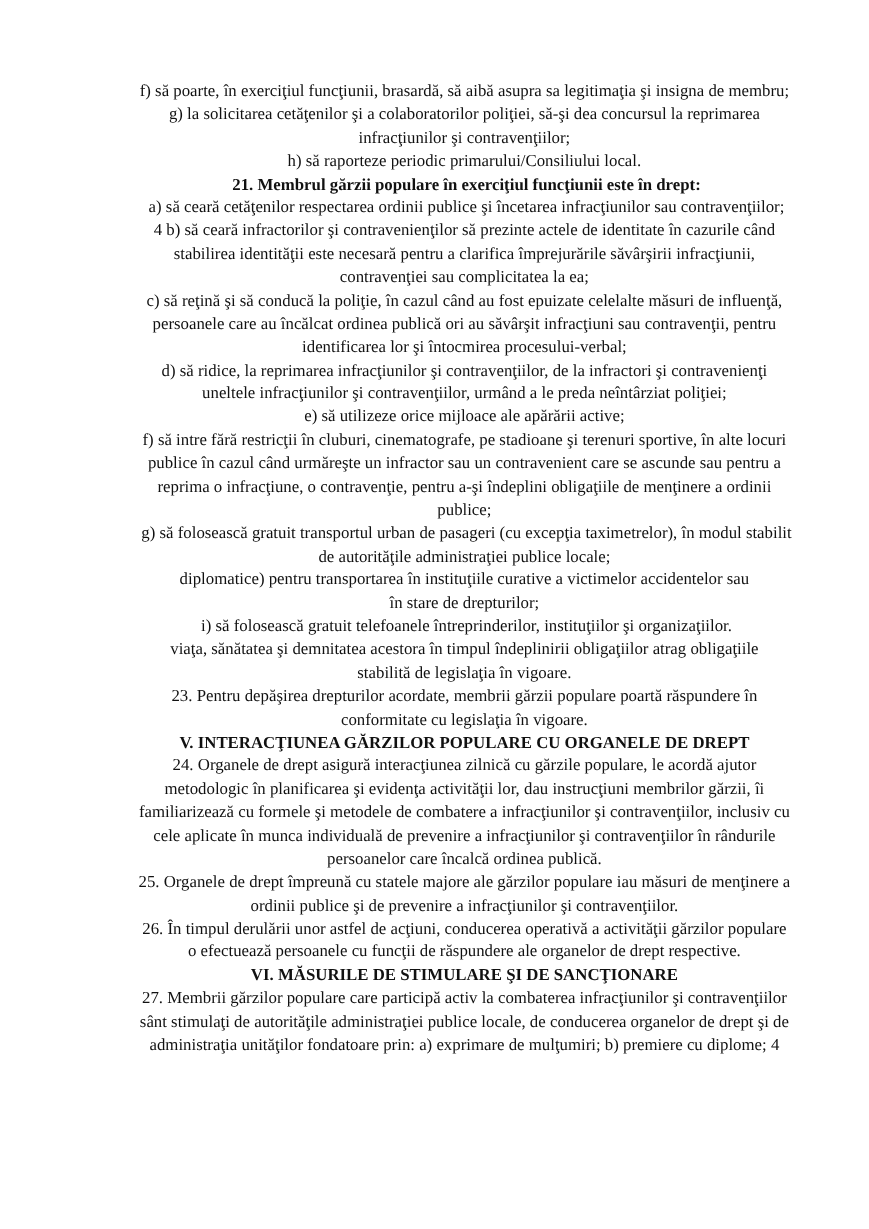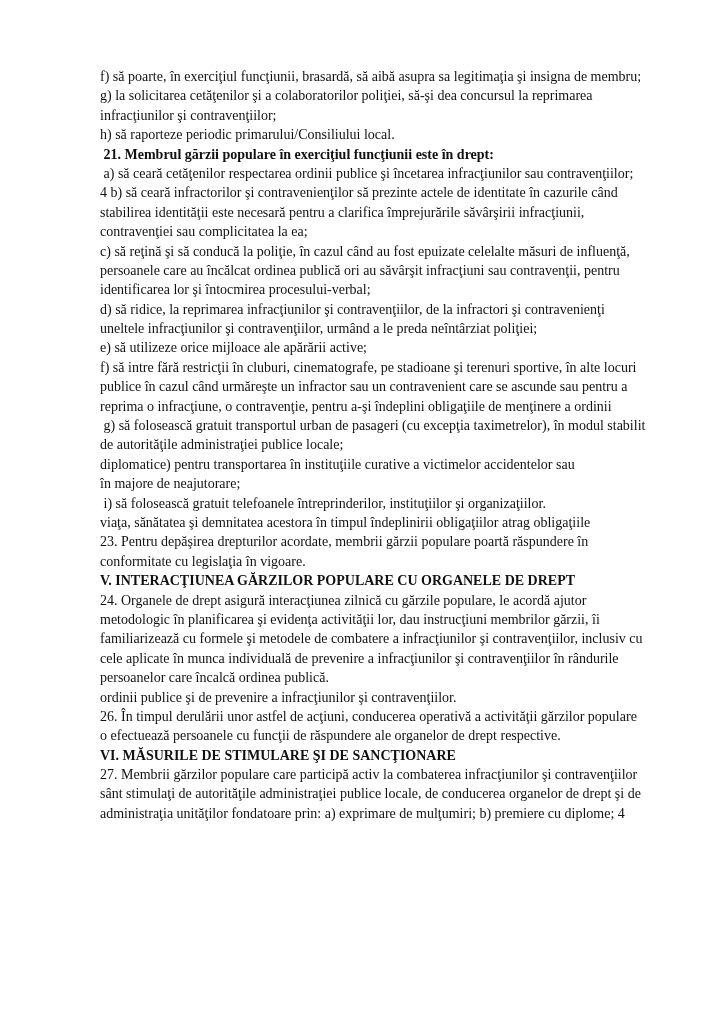--- a/index.html
+++ b/index.html
@@ -20,20 +20,21 @@
     left: 100px;
     top: 67px;
     width: 574px;
     font-size: 14px;
     line-height: 19.4px;
     color: #111111;
   }
   .line {
     white-space: pre;
     height: 19.4px;
+    text-align: center;
   }
   .b {
     font-weight: bold;
     margin-top: 44px;
   }
 </style>
 </head>
 <body style="background: rgb(255, 255, 255);">
 
 <div class="page">
@@ -49,34 +50,37 @@
       <div class="line"><span>contravenţiei sau complicitatea la ea;</span></div>
       <div class="line"><span>c) să reţină şi să conducă la poliţie, în cazul când au fost epuizate celelalte măsuri de influenţă,</span></div>
       <div class="line"><span>persoanele care au încălcat ordinea publică ori au săvârşit infracţiuni sau contravenţii, pentru</span></div>
       <div class="line"><span>identificarea lor şi întocmirea procesului-verbal;</span></div>
       <div class="line"><span>d) să ridice, la reprimarea infracţiunilor şi contravenţiilor, de la infractori şi contravenienţi</span></div>
       <div class="line"><span>uneltele infracţiunilor şi contravenţiilor, urmând a le preda neîntârziat poliţiei;</span></div>
       <div class="line"><span>e) să utilizeze orice mijloace ale apărării active;</span></div>
       <div class="line"><span>f) să intre fără restricţii în cluburi, cinematografe, pe stadioane şi terenuri sportive, în alte locuri</span></div>
       <div class="line"><span>publice în cazul când urmăreşte un infractor sau un contravenient care se ascunde sau pentru a</span></div>
       <div class="line"><span>reprima o infracţiune, o contravenţie, pentru a-şi îndeplini obligaţiile de menţinere a ordinii</span></div>
+      <div class="line"><span>publice;</span></div>
       <div class="line"><span> g) să folosească gratuit transportul urban de pasageri (cu excepţia taximetrelor), în modul stabilit</span></div>
       <div class="line"><span>de autorităţile administraţiei publice locale;</span></div>
       <div class="line"><span>diplomatice) pentru transportarea în instituţiile curative a victimelor accidentelor sau</span></div>
-      <div class="line"><span>în majore de neajutorare;</span></div>
+      <div class="line"><span>în stare de drepturilor;</span></div>
       <div class="line"><span> i) să folosească gratuit telefoanele întreprinderilor, instituţiilor şi organizaţiilor.</span></div>
       <div class="line"><span>viaţa, sănătatea şi demnitatea acestora în timpul îndeplinirii obligaţiilor atrag obligaţiile</span></div>
+      <div class="line"><span>stabilită de legislaţia în vigoare.</span></div>
       <div class="line"><span>23. Pentru depăşirea drepturilor acordate, membrii gărzii populare poartă răspundere în</span></div>
       <div class="line"><span>conformitate cu legislaţia în vigoare.</span></div>
       <div class="line"><span class="b">V. INTERACŢIUNEA GĂRZILOR POPULARE CU ORGANELE DE DREPT</span></div>
       <div class="line"><span>24. Organele de drept asigură interacţiunea zilnică cu gărzile populare, le acordă ajutor</span></div>
       <div class="line"><span>metodologic în planificarea şi evidenţa activităţii lor, dau instrucţiuni membrilor gărzii, îi</span></div>
       <div class="line"><span>familiarizează cu formele şi metodele de combatere a infracţiunilor şi contravenţiilor, inclusiv cu</span></div>
       <div class="line"><span>cele aplicate în munca individuală de prevenire a infracţiunilor şi contravenţiilor în rândurile</span></div>
       <div class="line"><span>persoanelor care încalcă ordinea publică.</span></div>
+      <div class="line"><span>25. Organele de drept împreună cu statele majore ale gărzilor populare iau măsuri de menţinere a</span></div>
       <div class="line"><span>ordinii publice şi de prevenire a infracţiunilor şi contravenţiilor.</span></div>
       <div class="line"><span>26. În timpul derulării unor astfel de acţiuni, conducerea operativă a activităţii gărzilor populare</span></div>
       <div class="line"><span>o efectuează persoanele cu funcţii de răspundere ale organelor de drept respective.</span></div>
       <div class="line"><span class="b">VI. MĂSURILE DE STIMULARE ŞI DE SANCŢIONARE</span></div>
       <div class="line"><span>27. Membrii gărzilor populare care participă activ la combaterea infracţiunilor şi contravenţiilor</span></div>
       <div class="line"><span>sânt stimulaţi de autorităţile administraţiei publice locale, de conducerea organelor de drept şi de</span></div>
       <div class="line"><span>administraţia unităţilor fondatoare prin: a) exprimare de mulţumiri; b) premiere cu diplome; 4</span></div>
     </div>
 </div>
 

